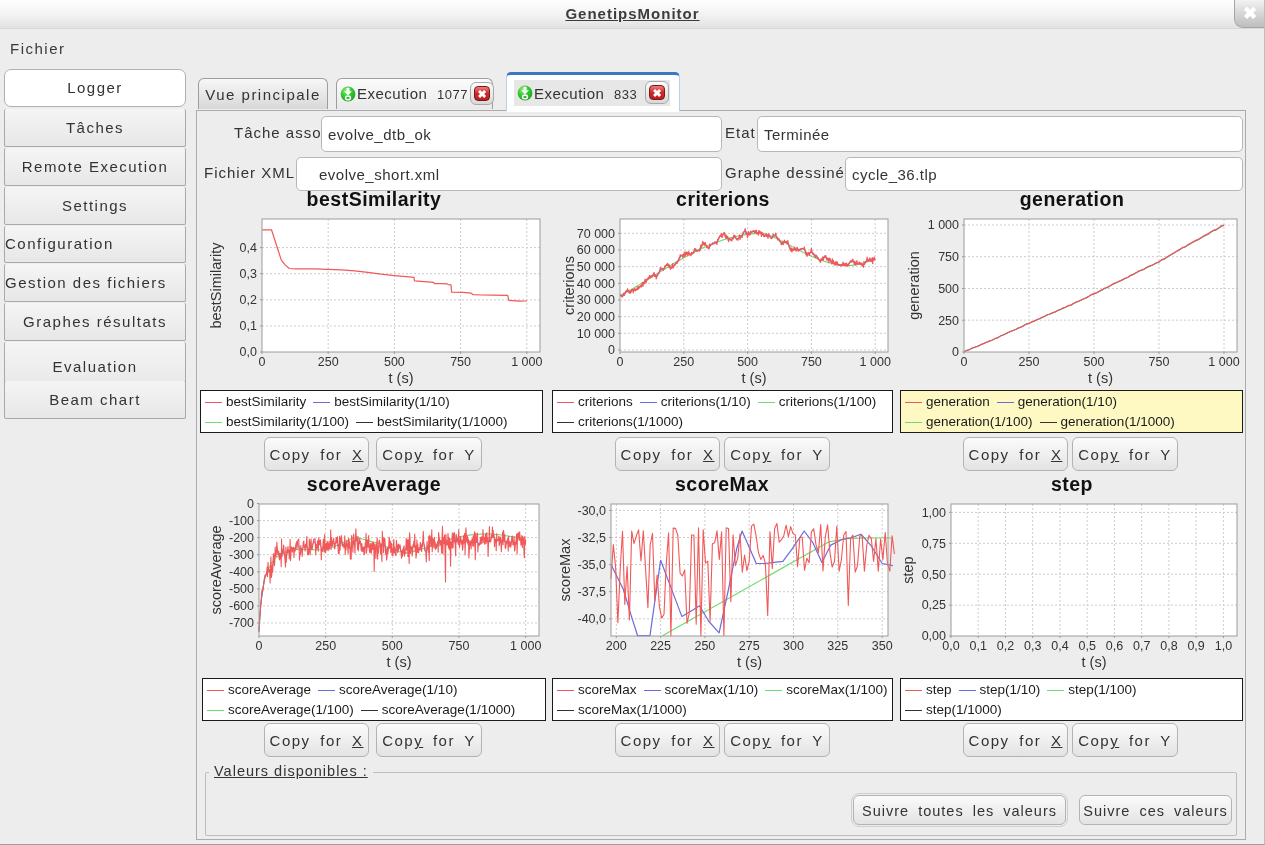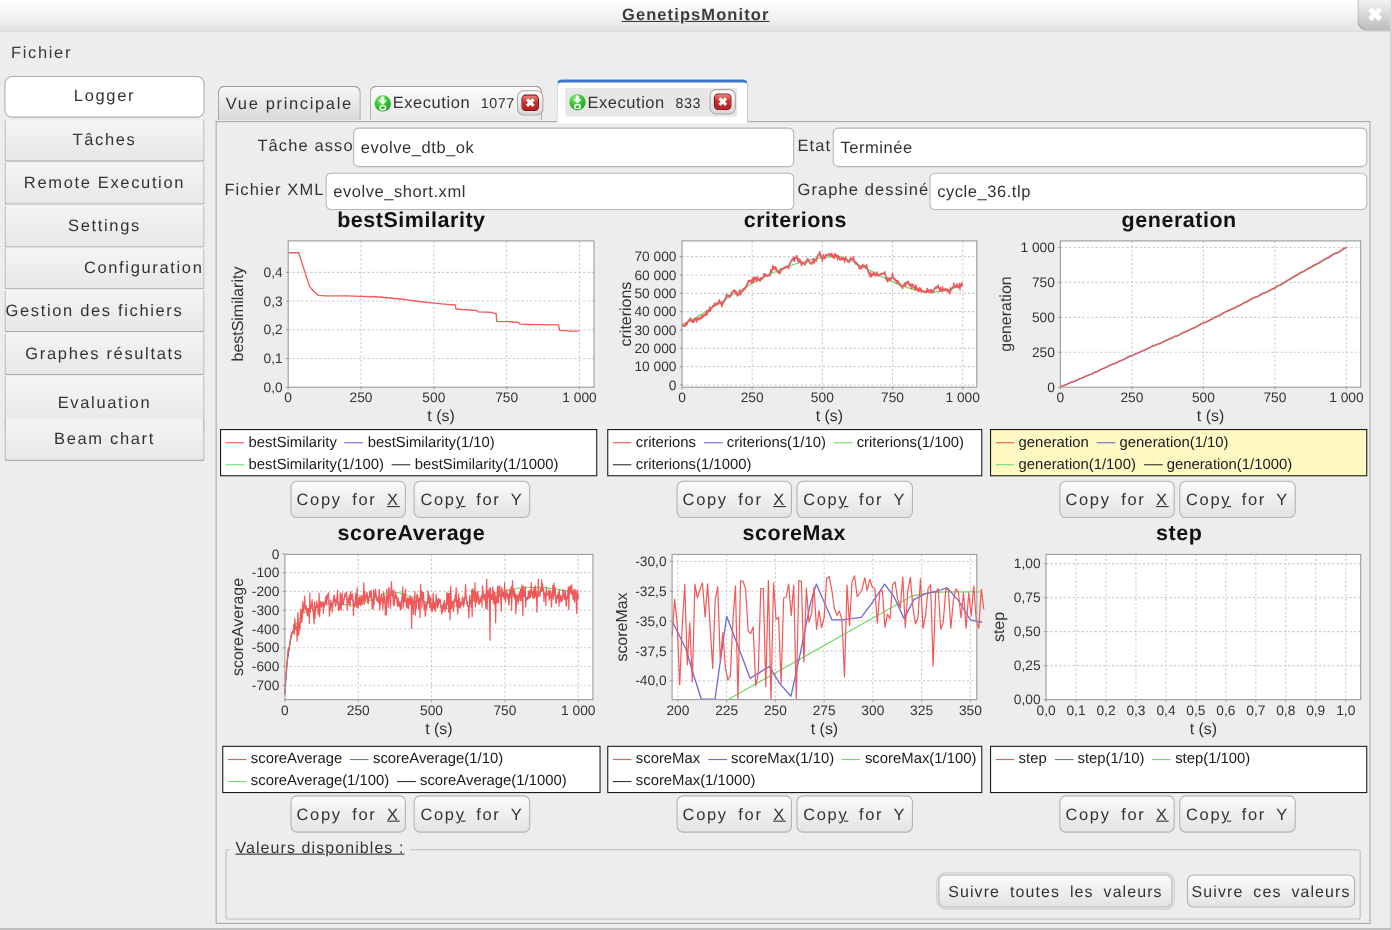--- a/index.html
+++ b/index.html
@@ -18,21 +18,21 @@
 <div style="position:absolute;left:4px;top:109px;width:182px;height:38px;background:linear-gradient(#f5f5f5,#e7e7e7);border:1px solid #a9a9a9;border-top:none;border-radius:2px;">
     <div style="position:absolute;left:0;right:0;top:50%;margin-top:-9px;text-align:center;font-size:15px;color:#333;letter-spacing:1.5px;">Tâches</div>
   </div>
 <div style="position:absolute;left:4px;top:148px;width:182px;height:38px;background:linear-gradient(#f5f5f5,#e7e7e7);border:1px solid #a9a9a9;border-top:none;border-radius:2px;">
     <div style="position:absolute;left:0;right:0;top:50%;margin-top:-9px;text-align:center;font-size:15px;color:#333;letter-spacing:1.5px;">Remote Execution</div>
   </div>
 <div style="position:absolute;left:4px;top:187px;width:182px;height:38px;background:linear-gradient(#f5f5f5,#e7e7e7);border:1px solid #a9a9a9;border-top:none;border-radius:2px;">
     <div style="position:absolute;left:0;right:0;top:50%;margin-top:-9px;text-align:center;font-size:15px;color:#333;letter-spacing:1.5px;">Settings</div>
   </div>
 <div style="position:absolute;left:4px;top:226px;width:182px;height:37px;background:linear-gradient(#f5f5f5,#e7e7e7);border:1px solid #a9a9a9;border-top:none;border-radius:2px;">
-    <div style="position:absolute;left:0;right:0;top:50%;margin-top:-9px;text-align:right;font-size:15px;color:#333;letter-spacing:1.5px;">Configuration</div>
+    <div style="position:absolute;left:0;right:0;top:50%;margin-top:-9px;text-align:left;font-size:15px;color:#333;letter-spacing:1.5px;">Configuration</div>
   </div>
 <div style="position:absolute;left:4px;top:264px;width:182px;height:38px;background:linear-gradient(#f5f5f5,#e7e7e7);border:1px solid #a9a9a9;border-top:none;border-radius:2px;">
     <div style="position:absolute;left:0;right:0;top:50%;margin-top:-9px;font-size:15px;color:#333;letter-spacing:1.5px;">Gestion des fichiers</div>
   </div>
 <div style="position:absolute;left:4px;top:303px;width:182px;height:38px;background:linear-gradient(#f5f5f5,#e7e7e7);border:1px solid #a9a9a9;border-top:none;border-radius:2px;">
     <div style="position:absolute;left:0;right:0;top:50%;margin-top:-9px;text-align:center;font-size:15px;color:#333;letter-spacing:1.5px;">Graphes résultats</div>
   </div>
 <div style="position:absolute;left:4px;top:342px;width:182px;height:50px;background:linear-gradient(#f5f5f5,#e7e7e7);border:1px solid #a9a9a9;border-top:none;border-radius:2px;">
     <div style="position:absolute;left:0;right:0;top:50%;margin-top:-9px;text-align:center;font-size:15px;color:#333;letter-spacing:1.5px;">Evaluation</div>
   </div>
@@ -72,21 +72,21 @@
   </svg>
 <div style="position:absolute;left:534px;top:78px;height:31px;line-height:31px;font-size:15px;color:#333;letter-spacing:0.5px;">Execution <span style="font-size:13px;margin-left:5px">833</span></div>
 <div style="position:absolute;left:645px;top:81px;width:24px;height:23px;background:linear-gradient(#fdfdfd,#d8d8d8);border:1px solid #a9a9a9;border-radius:6px;"></div>
 <div style="position:absolute;left:649px;top:85px;width:16px;height:15px;background:linear-gradient(#ec8080,#cc2b2b 48%,#b82020);border:1px solid #7e1616;border-radius:4px;color:#fff;font-size:11px;font-weight:bold;text-align:center;line-height:14px;">✖</div>
 <div style="position:absolute;left:507px;top:109px;width:172px;height:3px;background:#fff;"></div>
 <div style="position:absolute;left:204px;top:124px;width:116px;height:20px;font-size:15px;color:#333;letter-spacing:1px;text-align:left;white-space:nowrap;margin-left:30px;">Tâche associée</div>
 <div style="position:absolute;left:321px;top:116px;width:401px;height:36px;background:#fff;border:1px solid #b7b7b7;border-radius:5px;padding:8px 6px;font-size:15px;color:#333;letter-spacing:0.5px;white-space:nowrap;line-height:20px;">evolve_dtb_ok</div>
 <div style="position:absolute;left:725px;top:124px;width:30px;height:20px;font-size:15px;color:#333;letter-spacing:1px;text-align:left;white-space:nowrap;">Etat</div>
 <div style="position:absolute;left:757px;top:116px;width:486px;height:36px;background:#fff;border:1px solid #b7b7b7;border-radius:5px;padding:8px 6px;font-size:15px;color:#333;letter-spacing:0.5px;white-space:nowrap;line-height:20px;">Terminée</div>
 <div style="position:absolute;left:204px;top:164px;width:88px;height:20px;font-size:15px;color:#333;letter-spacing:1px;text-align:left;white-space:nowrap;">Fichier XML</div>
-<div style="position:absolute;left:296px;top:157px;width:426px;height:34px;background:#fff;border:1px solid #b7b7b7;border-radius:5px;padding:7px 6px;font-size:15px;color:#333;letter-spacing:0.5px;white-space:nowrap;line-height:20px;">evolve_short.xml</div>
+<div style="position:absolute;left:296px;top:157px;width:426px;height:34px;background:#fff;border:1px solid #b7b7b7;border-radius:5px;padding:7px 22px;font-size:15px;color:#333;letter-spacing:0.5px;white-space:nowrap;line-height:20px;">evolve_short.xml</div>
 <div style="position:absolute;left:725px;top:164px;width:118px;height:20px;font-size:15px;color:#333;letter-spacing:1px;text-align:left;white-space:nowrap;">Graphe dessiné</div>
 <div style="position:absolute;left:845px;top:157px;width:398px;height:34px;background:#fff;border:1px solid #b7b7b7;border-radius:5px;padding:7px 6px;font-size:15px;color:#333;letter-spacing:0.5px;white-space:nowrap;line-height:20px;">cycle_36.tlp</div>
 <svg width="1265" height="845" viewBox="0 0 1265 845" style="position:absolute;left:0;top:0" font-family="Liberation Sans, sans-serif">
     <rect x="262" y="219" width="278" height="133" fill="#ffffff"></rect>
     <line x1="328.2" y1="219" x2="328.2" y2="352" stroke="#cccccc" stroke-width="1" stroke-dasharray="2,2"></line>
     <line x1="394.4" y1="219" x2="394.4" y2="352" stroke="#cccccc" stroke-width="1" stroke-dasharray="2,2"></line>
     <line x1="460.6" y1="219" x2="460.6" y2="352" stroke="#cccccc" stroke-width="1" stroke-dasharray="2,2"></line>
     <line x1="526.8" y1="219" x2="526.8" y2="352" stroke="#cccccc" stroke-width="1" stroke-dasharray="2,2"></line>
     <line x1="262" y1="325.9" x2="540" y2="325.9" stroke="#cccccc" stroke-width="1" stroke-dasharray="2,2"></line>
     <line x1="262" y1="299.8" x2="540" y2="299.8" stroke="#cccccc" stroke-width="1" stroke-dasharray="2,2"></line>
@@ -355,20 +355,21 @@
 <div style="position:absolute;left:202px;top:678px;width:344px;height:43px;background:#fff;border:1px solid #1a1a1a;font-size:13.5px;color:#1a1a1a;padding:1px 4px;">
     <div style="white-space:nowrap;overflow:hidden;height:20px;line-height:20px;"><span style="display:inline-block;width:17px;height:0;border-top:1.5px solid #f25858;vertical-align:middle;margin-right:4px;margin-left:0;"></span>scoreAverage<span style="display:inline-block;width:17px;height:0;border-top:1.5px solid #6b6bdc;vertical-align:middle;margin-right:4px;margin-left:7px;"></span>scoreAverage(1/10)</div>
     <div style="white-space:nowrap;overflow:hidden;height:20px;line-height:20px;"><span style="display:inline-block;width:17px;height:0;border-top:1.5px solid #6fdc6f;vertical-align:middle;margin-right:4px;margin-left:0;"></span>scoreAverage(1/100)<span style="display:inline-block;width:17px;height:0;border-top:1.5px solid #333333;vertical-align:middle;margin-right:4px;margin-left:7px;"></span>scoreAverage(1/1000)</div>
   </div>
 <div style="position:absolute;left:552px;top:678px;width:341px;height:43px;background:#fff;border:1px solid #1a1a1a;font-size:13.5px;color:#1a1a1a;padding:1px 4px;">
     <div style="white-space:nowrap;overflow:hidden;height:20px;line-height:20px;"><span style="display:inline-block;width:17px;height:0;border-top:1.5px solid #f25858;vertical-align:middle;margin-right:4px;margin-left:0;"></span>scoreMax<span style="display:inline-block;width:17px;height:0;border-top:1.5px solid #6b6bdc;vertical-align:middle;margin-right:4px;margin-left:7px;"></span>scoreMax(1/10)<span style="display:inline-block;width:17px;height:0;border-top:1.5px solid #6fdc6f;vertical-align:middle;margin-right:4px;margin-left:7px;"></span>scoreMax(1/100)</div>
     <div style="white-space:nowrap;overflow:hidden;height:20px;line-height:20px;"><span style="display:inline-block;width:17px;height:0;border-top:1.5px solid #333333;vertical-align:middle;margin-right:4px;margin-left:0;"></span>scoreMax(1/1000)</div>
   </div>
 <div style="position:absolute;left:900px;top:678px;width:343px;height:43px;background:#fff;border:1px solid #1a1a1a;font-size:13.5px;color:#1a1a1a;padding:1px 4px;">
     <div style="white-space:nowrap;overflow:hidden;height:20px;line-height:20px;"><span style="display:inline-block;width:17px;height:0;border-top:1.5px solid #f25858;vertical-align:middle;margin-right:4px;margin-left:0;"></span>step<span style="display:inline-block;width:17px;height:0;border-top:1.5px solid #6b6bdc;vertical-align:middle;margin-right:4px;margin-left:7px;"></span>step(1/10)<span style="display:inline-block;width:17px;height:0;border-top:1.5px solid #6fdc6f;vertical-align:middle;margin-right:4px;margin-left:7px;"></span>step(1/100)</div>
+    <div style="white-space:nowrap;overflow:hidden;height:20px;line-height:20px;"><span style="display:inline-block;width:17px;height:0;border-top:1.5px solid #333333;vertical-align:middle;margin-right:4px;margin-left:0;"></span>step(1/1000)</div>
   </div>
 <div style="position:absolute;left:264px;top:437px;width:105px;height:34px;background:linear-gradient(#fbfbfb,#e3e3e3);border:1px solid #b3b3b3;border-radius:6px;text-align:center;line-height:34px;font-size:15px;color:#333;letter-spacing:1.5px;word-spacing:4px;white-space:nowrap;">Copy for <span style="text-decoration:underline">X</span></div>
 <div style="position:absolute;left:376px;top:437px;width:106px;height:34px;background:linear-gradient(#fbfbfb,#e3e3e3);border:1px solid #b3b3b3;border-radius:6px;text-align:center;line-height:34px;font-size:15px;color:#333;letter-spacing:1.5px;word-spacing:4px;white-space:nowrap;">Cop<span style="text-decoration:underline">y</span> for Y</div>
 <div style="position:absolute;left:264px;top:723px;width:105px;height:34px;background:linear-gradient(#fbfbfb,#e3e3e3);border:1px solid #b3b3b3;border-radius:6px;text-align:center;line-height:34px;font-size:15px;color:#333;letter-spacing:1.5px;word-spacing:4px;white-space:nowrap;">Copy for <span style="text-decoration:underline">X</span></div>
 <div style="position:absolute;left:376px;top:723px;width:106px;height:34px;background:linear-gradient(#fbfbfb,#e3e3e3);border:1px solid #b3b3b3;border-radius:6px;text-align:center;line-height:34px;font-size:15px;color:#333;letter-spacing:1.5px;word-spacing:4px;white-space:nowrap;">Cop<span style="text-decoration:underline">y</span> for Y</div>
 <div style="position:absolute;left:615px;top:437px;width:105px;height:34px;background:linear-gradient(#fbfbfb,#e3e3e3);border:1px solid #b3b3b3;border-radius:6px;text-align:center;line-height:34px;font-size:15px;color:#333;letter-spacing:1.5px;word-spacing:4px;white-space:nowrap;">Copy for <span style="text-decoration:underline">X</span></div>
 <div style="position:absolute;left:724px;top:437px;width:106px;height:34px;background:linear-gradient(#fbfbfb,#e3e3e3);border:1px solid #b3b3b3;border-radius:6px;text-align:center;line-height:34px;font-size:15px;color:#333;letter-spacing:1.5px;word-spacing:4px;white-space:nowrap;">Cop<span style="text-decoration:underline">y</span> for Y</div>
 <div style="position:absolute;left:615px;top:723px;width:105px;height:34px;background:linear-gradient(#fbfbfb,#e3e3e3);border:1px solid #b3b3b3;border-radius:6px;text-align:center;line-height:34px;font-size:15px;color:#333;letter-spacing:1.5px;word-spacing:4px;white-space:nowrap;">Copy for <span style="text-decoration:underline">X</span></div>
 <div style="position:absolute;left:724px;top:723px;width:106px;height:34px;background:linear-gradient(#fbfbfb,#e3e3e3);border:1px solid #b3b3b3;border-radius:6px;text-align:center;line-height:34px;font-size:15px;color:#333;letter-spacing:1.5px;word-spacing:4px;white-space:nowrap;">Cop<span style="text-decoration:underline">y</span> for Y</div>
 <div style="position:absolute;left:963px;top:437px;width:105px;height:34px;background:linear-gradient(#fbfbfb,#e3e3e3);border:1px solid #b3b3b3;border-radius:6px;text-align:center;line-height:34px;font-size:15px;color:#333;letter-spacing:1.5px;word-spacing:4px;white-space:nowrap;">Copy for <span style="text-decoration:underline">X</span></div>

